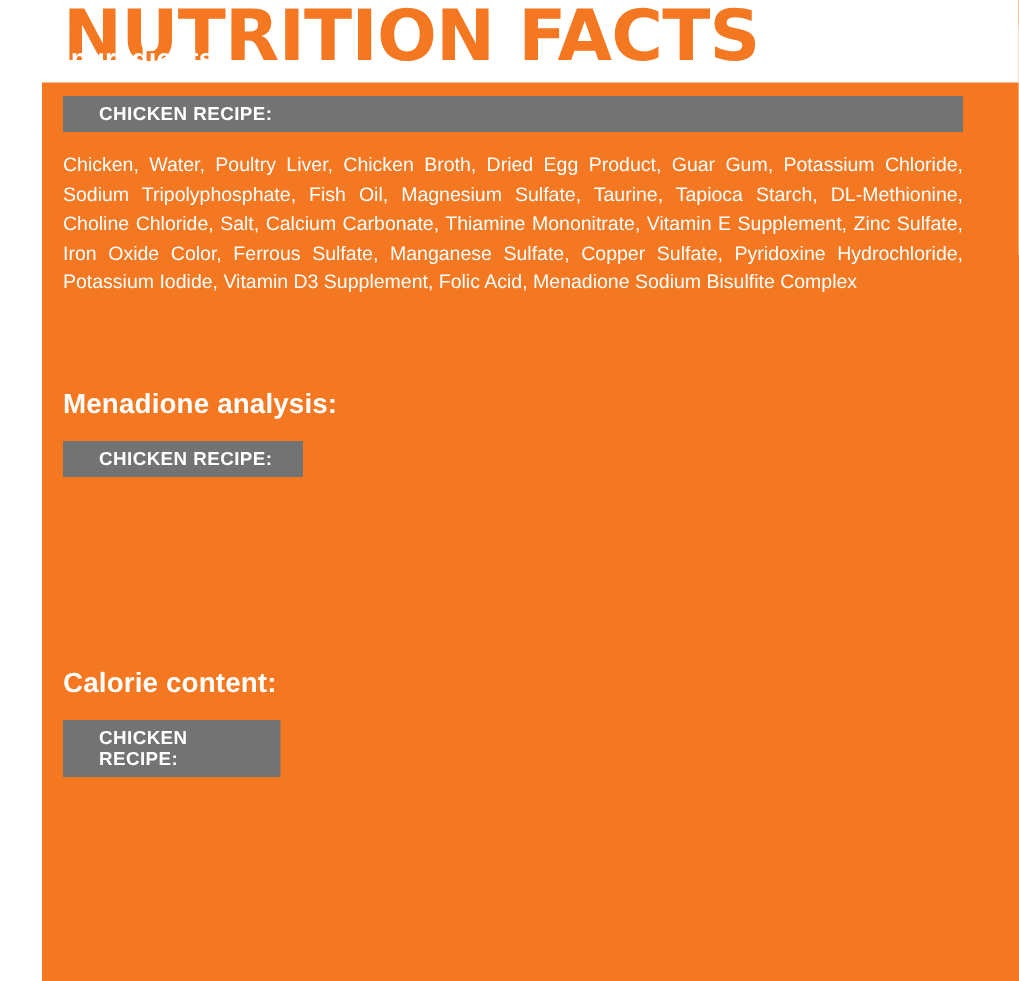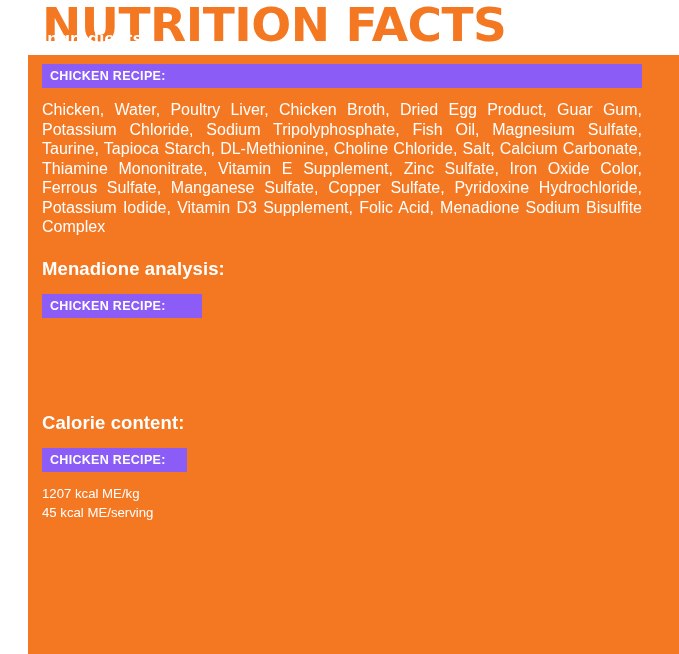--- a/index.html
+++ b/index.html
@@ -48,55 +48,55 @@
   }
   .section-heading {
     font-size: 18.5px;
     font-weight: bold;
     color: #ffffff;
     margin: 0 0 14px 0;
     letter-spacing: 0.1px;
   }
   .recipe-tag {
     display: inline-block;
-    background: #8b5cf6;
+    background: #737373;
     color: #ffffff;
     font-size: 12.5px;
     font-weight: bold;
     letter-spacing: 0.3px;
-    padding: 5px 10px 5px 8px;
+    padding: 5px 10px 5px 24px;
     box-sizing: border-box;
   }
   .tag-wide {
     display: block;
     width: 600px;
   }
   .tag-mid {
     width: 160px;
   }
   .tag-narrow {
     width: 145px;
   }
   .body-text {
     margin-top: 12px;
-    font-size: 16px;
+    font-size: 13px;
     line-height: 19.5px;
     color: #ffffff;
     text-align: justify;
     text-justify: inter-word;
   }
   .calorie-lines {
     margin-top: 12px;
     font-size: 13.2px;
     line-height: 19px;
     color: #ffffff;
   }
   #sec-ingredients { top: 28px; }
   #sec-analysis { top: 258px; }
-  #sec-calories { top: 412px; }
+  #sec-calories { top: 444px; }
 </style>
 </head>
 <body>
 
 <div class="page">
 
   <div class="panel"></div>
 
   <div class="title">NUTRITION FACTS</div>
 
@@ -107,19 +107,15 @@
   </div>
 
   <div class="section" id="sec-analysis">
     <div class="section-heading">Menadione analysis:</div>
     <div class="recipe-tag tag-mid">CHICKEN RECIPE:</div>
   </div>
 
   <div class="section" id="sec-calories">
     <div class="section-heading">Calorie content:</div>
     <div class="recipe-tag tag-narrow">CHICKEN RECIPE:</div>
-    <div class="calorie-lines">
-      <div>1207 kcal ME/kg</div>
-      <div>45 kcal ME/serving</div>
-    </div>
   </div>
 
 </div>
 
 </body></html>

